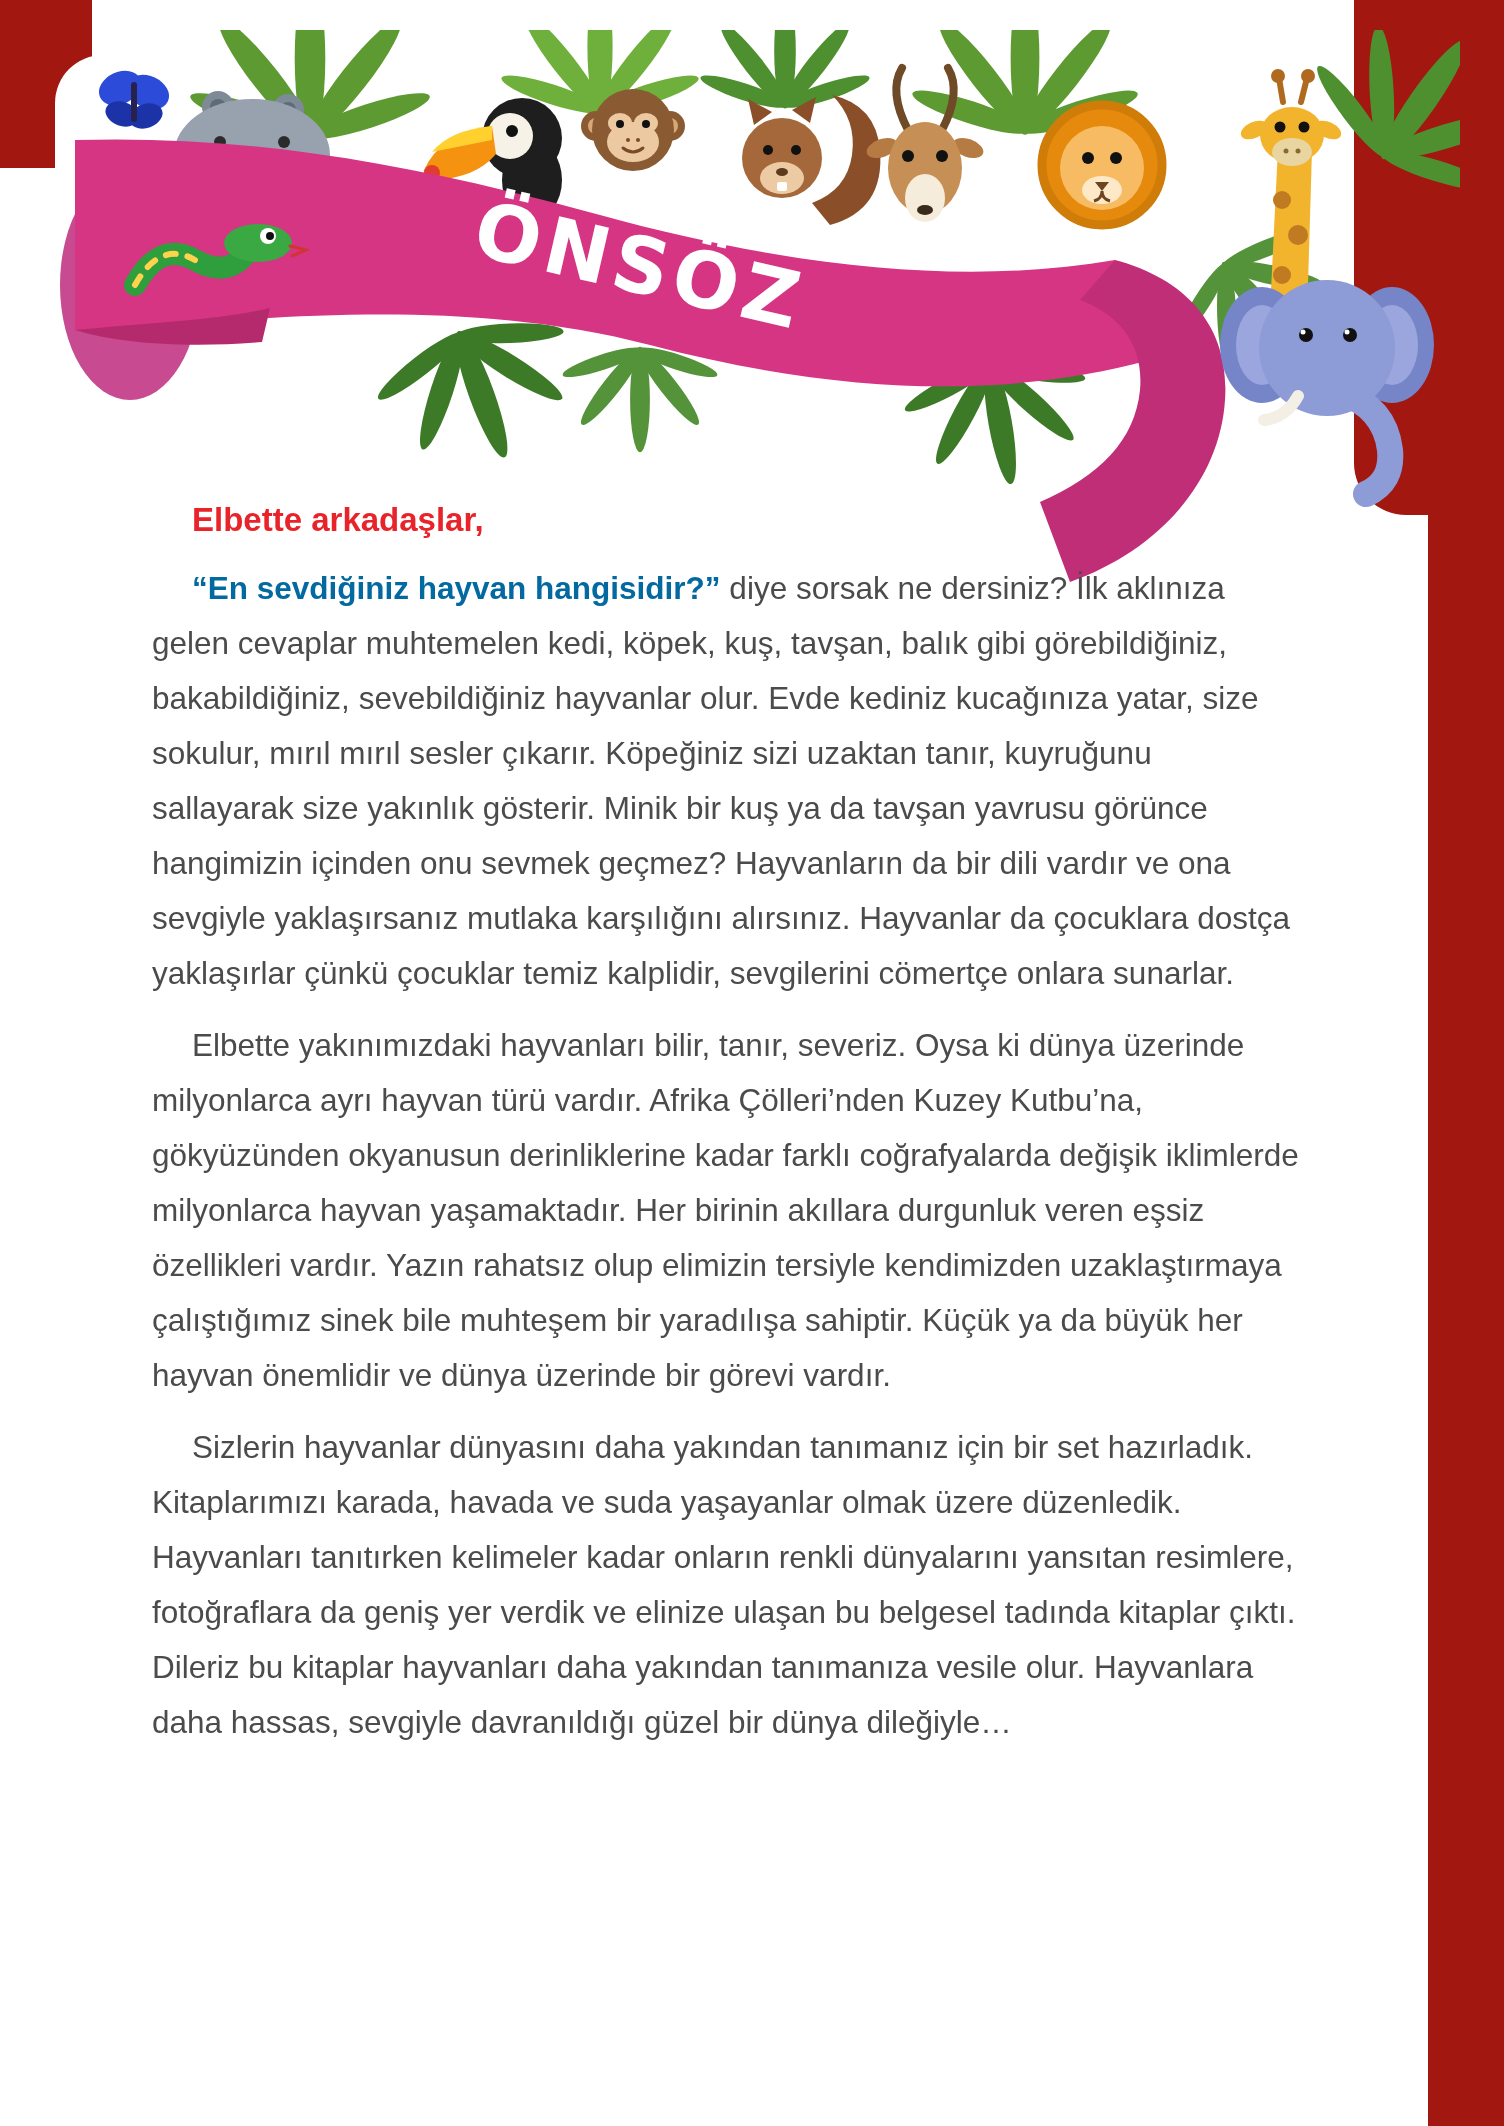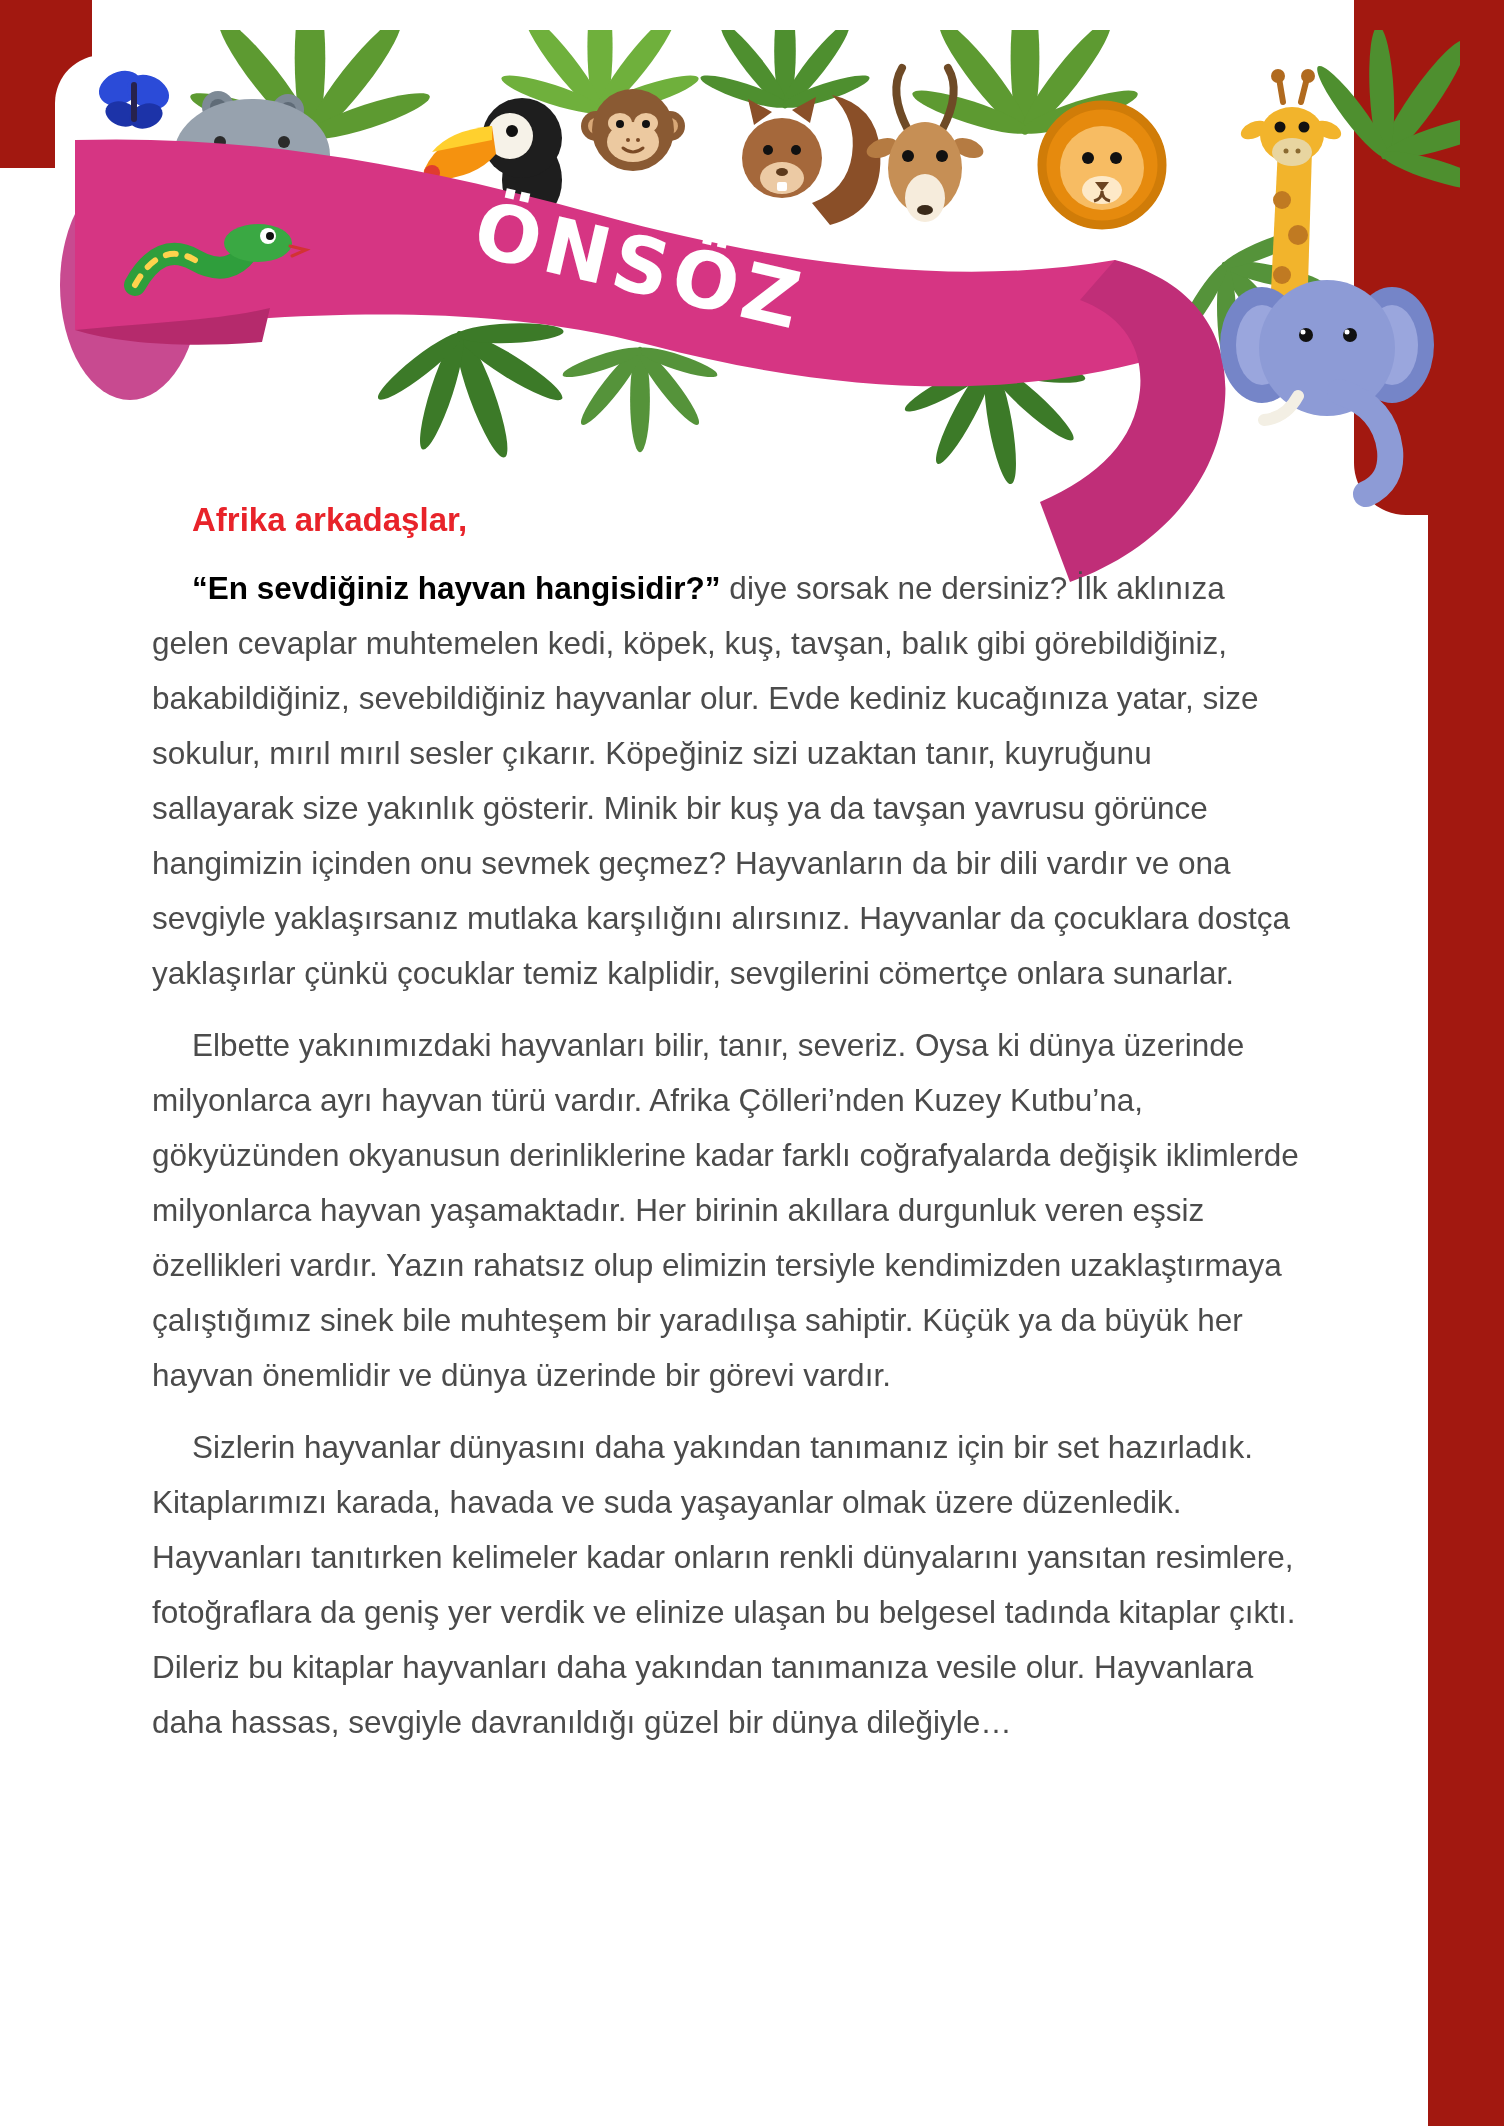--- a/index.html
+++ b/index.html
@@ -63,21 +63,21 @@
     color: #e8232a;
     font-weight: bold;
     font-size: 33px;
   }
   .para {
     margin: 0 0 17px 0;
     text-indent: 40px;
   }
   .para .lead {
     font-weight: bold;
-    color: #000000;
+    color: #0369a1;
     text-align: right;
   }
 </style>
 </head>
 <body>
 
 <div class="page">
 
   <div class="red-corner-tl"></div>
   <div class="white-panel"></div>
@@ -245,21 +245,21 @@
       <path d="M 1300 362 q 45 15 50 58 q 3 32 -24 44" fill="none" stroke="#8d9bd6" stroke-width="26" stroke-linecap="round"></path>
       <path d="M 1258 366 q -12 22 -34 24" stroke="#f3efe4" stroke-width="12" fill="none" stroke-linecap="round"></path>
       <circle cx="1266" cy="305" r="7" fill="#111111"></circle>
         <circle cx="1310" cy="305" r="7" fill="#111111"></circle>
       <circle cx="1263" cy="302" r="2.5" fill="#ffffff"></circle>
         <circle cx="1307" cy="302" r="2.5" fill="#ffffff"></circle>
     </g>
   </svg>
 
   <div class="content">
-    <p class="greeting">Afrika arkadaşlar,</p>
+    <p class="greeting">Elbette arkadaşlar,</p>
 
     <p class="para"><span class="lead">“En sevdiğiniz hayvan hangisidir?”</span><span> diye sorsak ne dersiniz? İlk aklınıza gelen cevaplar muhtemelen kedi, köpek, kuş, tavşan, balık gibi görebildiğiniz, bakabildiğiniz, sevebildiğiniz hayvanlar olur. Evde kediniz kucağınıza yatar, size sokulur, mırıl mırıl sesler çıkarır. Köpeğiniz sizi uzaktan tanır, kuyruğunu sallayarak size yakınlık gösterir. Minik bir kuş ya da tavşan yavrusu görünce hangimizin içinden onu sevmek geçmez? Hayvanların da bir dili vardır ve ona sevgiyle yaklaşırsanız mutlaka karşılığını alırsınız. Hayvanlar da çocuklara dostça yaklaşırlar çünkü çocuklar temiz kalplidir, sevgilerini cömertçe onlara sunarlar.</span></p>
 
     <p class="para"><span>Elbette yakınımızdaki hayvanları bilir, tanır, severiz. Oysa ki dünya üzerinde milyonlarca ayrı hayvan türü vardır. Afrika Çölleri’nden Kuzey Kutbu’na, gökyüzünden okyanusun derinliklerine kadar farklı coğrafyalarda değişik iklimlerde milyonlarca hayvan yaşamaktadır. Her birinin akıllara durgunluk veren eşsiz özellikleri vardır. Yazın rahatsız olup elimizin tersiyle kendimizden uzaklaştırmaya çalıştığımız sinek bile muhteşem bir yaradılışa sahiptir. Küçük ya da büyük her hayvan önemlidir ve dünya üzerinde bir görevi vardır.</span></p>
 
     <p class="para"><span>Sizlerin hayvanlar dünyasını daha yakından tanımanız için bir set hazırladık. Kitaplarımızı karada, havada ve suda yaşayanlar olmak üzere düzenledik. Hayvanları tanıtırken kelimeler kadar onların renkli dünyalarını yansıtan resimlere, fotoğraflara da geniş yer verdik ve elinize ulaşan bu belgesel tadında kitaplar çıktı. Dileriz bu kitaplar hayvanları daha yakından tanımanıza vesile olur. Hayvanlara daha hassas, sevgiyle davranıldığı güzel bir dünya dileğiyle…</span></p>
   </div>
 
 </div>
 

